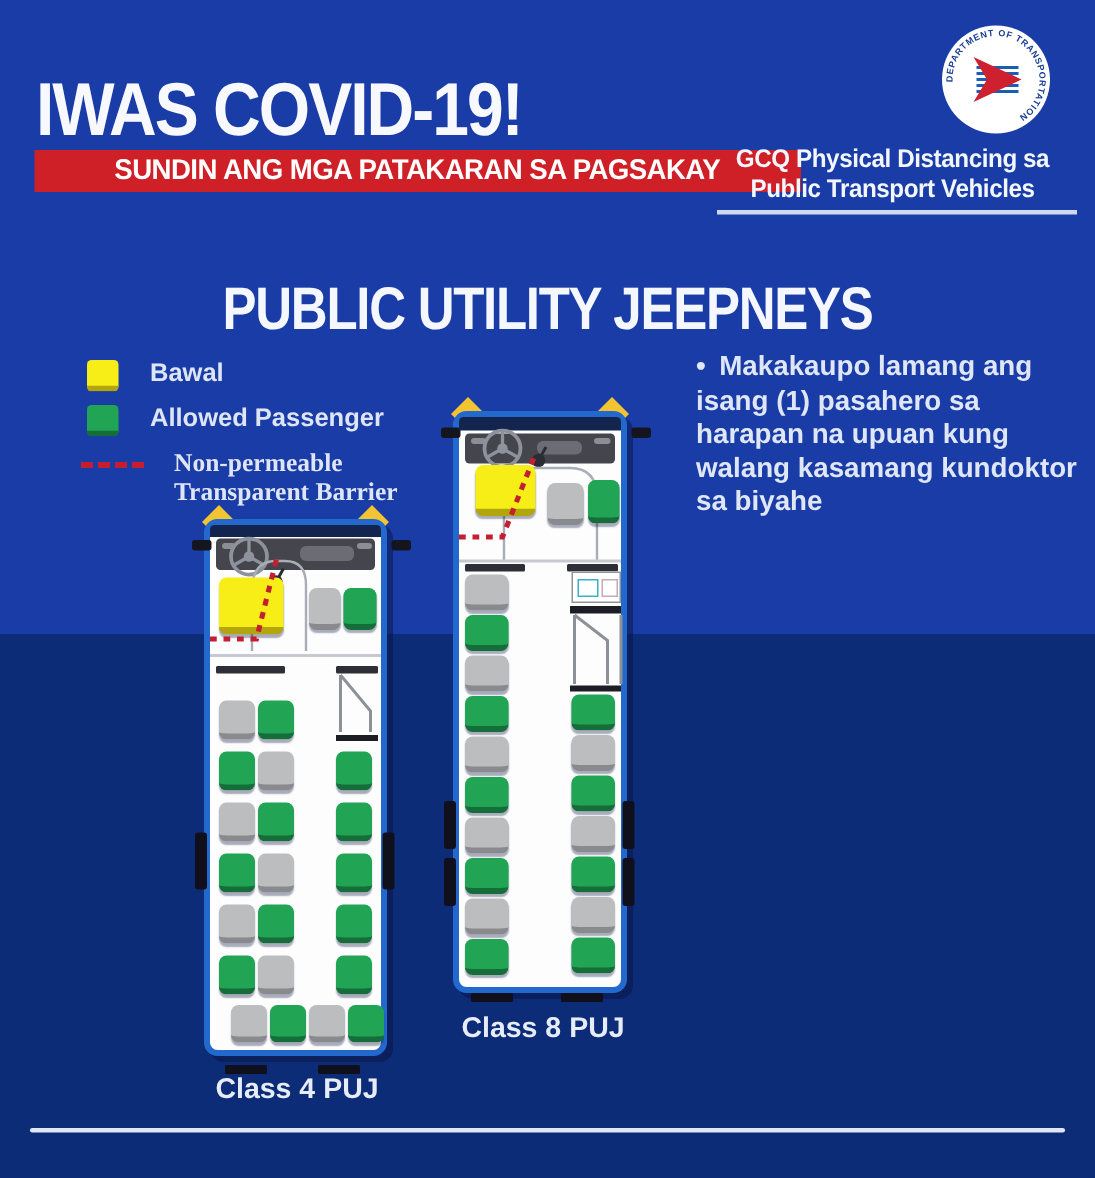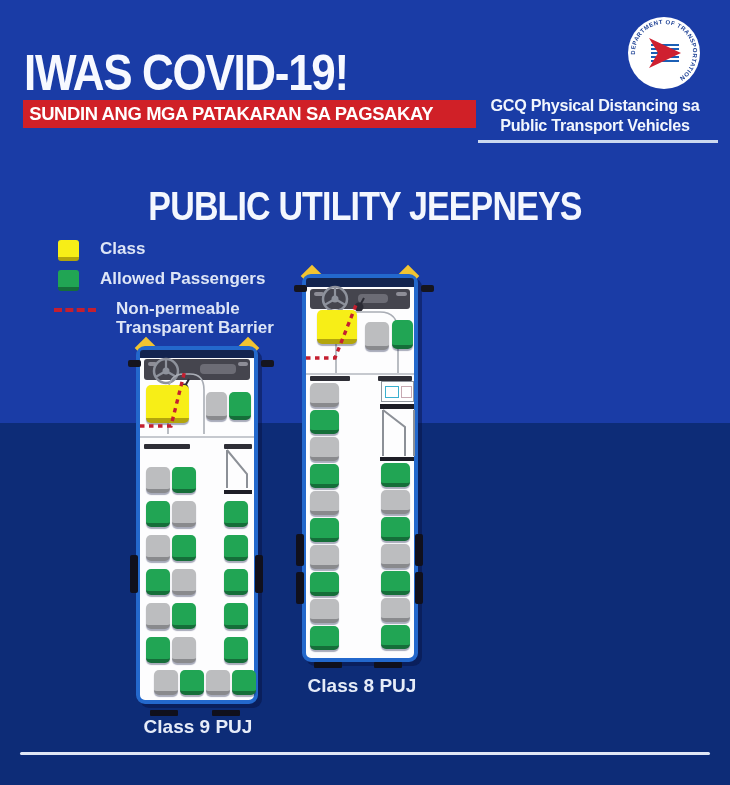--- a/index.html
+++ b/index.html
@@ -8,22 +8,22 @@
     position:relative;width:730px;height:785px;overflow:hidden;
     font-family:"Liberation Sans",sans-serif;
     background:linear-gradient(to bottom,#1a3ca6 0px,#1a3ca6 423px,#0d2c77 423px,#0d2c77 785px);
   }
   .abs{position:absolute;}
   .hdr-title{
     left:24px;top:44px;font-size:50px;font-weight:bold;color:#f7f9ff;
     letter-spacing:-1.5px;transform:scaleX(.88);transform-origin:left top;white-space:nowrap;
   }
   .hdr-redbar{
-    left:23px;top:100px;width:453px;height:28px;background:#d02027;
-    display:flex;align-items:center;
+    left:23px;top:100px;width:511px;height:28px;background:#d02027;
+    display:flex;align-items:center;justify-content:center;
   }
   .hdr-redbar span{
     font-size:19px;font-weight:bold;color:#ffffff;letter-spacing:-0.4px;white-space:nowrap;
     transform:scaleX(.97);
   }
   .gcq{
     left:468px;top:96px;width:254px;text-align:center;color:#f2f6fd;
     font-size:17px;font-weight:bold;line-height:1.18;letter-spacing:-0.3px;transform:scaleX(.95);
   }
   .gcq-underline{left:478px;top:140px;width:240px;height:2.5px;background:#ccd9ef;}
@@ -104,33 +104,34 @@
     <div>GCQ Physical Distancing sa</div>
     <div>Public Transport Vehicles</div>
   </div>
   <div class="abs gcq-underline"></div>
 
   <div class="abs section-title">PUBLIC UTILITY JEEPNEYS</div>
 
   <div class="abs" id="legend" style="left:58px;top:240px;width:250px;">
       <div style="position: relative; display: flex; align-items: flex-start; margin-bottom: 6px; min-height: 24px;">
         <div class="legend-swatch" style="background: rgb(247, 238, 23); border-bottom: 4px solid rgb(179, 165, 12);"></div>
-        <div class=" legend-label" style="margin-left: 21px; width: 176px;">Class</div>
+        <div class=" legend-label" style="margin-left: 21px; width: 176px;">Bawal</div>
       </div>
       <div style="position: relative; display: flex; align-items: flex-start; margin-bottom: 6px; min-height: 24px;">
         <div class="legend-swatch" style="background: rgb(33, 165, 84); border-bottom: 4px solid rgb(21, 110, 57);"></div>
-        <div class=" legend-label" style="margin-left: 21px; width: 176px;">Allowed Passengers</div>
-      </div>
-      <div style="position: relative; display: flex; align-items: flex-start; margin-bottom: 0px; min-height: 24px;">
+        <div class=" legend-label" style="margin-left: 21px; width: 176px;">Allowed Passenger</div>
+      </div>
+      <div style="position: relative; display: flex; align-items: flex-start; margin-bottom: 0px; min-height: 24px; font-family: Liberation Serif, serif;">
         <div class="legend-dash" style="margin: 8px 0px 0px -4px; border-top-color: rgb(196, 31, 48);"></div>
         <div class=" legend-label" style="margin-left: 20px; width: 176px;">Non-permeable Transparent Barrier</div>
       </div>
     </div>
 
   <div class="abs" id="rules">
+      <p class="rule"><span class="dot">•</span>Makakaupo lamang ang isang (1) pasahero sa harapan na upuan kung walang kasamang kundoktor sa biyahe</p>
     </div>
 
   <div class="abs" id="jeep3" style="left:134px;top:338px;width:128px;height:420px;">
       <div class="corner" style="left: 4px; top: 2px; width: 16px; height: 16px;"></div>
       <div class="corner" style="left: 106px; top: 2px; width: 16px; height: 16px;"></div>
       <div class="jeep-body" style="left: 2px; top: 8px; width: 122px; height: 358px;">
         <div class="mirror" style="left: -12px; top: 10px; width: 13px; height: 7px;"></div>
         <div class="mirror" style="left: 121px; top: 10px; width: 13px; height: 7px;"></div>
         <div class="wheel" style="left: -10px; top: 205px; width: 8px; height: 38px;"></div>
         <div class="wheel" style="left: 115px; top: 205px; width: 8px; height: 38px;"></div>
@@ -177,21 +178,21 @@
         <div class="seat seat-gray" style="left: 14px; top: 320px; width: 24px; height: 25px;"></div>
         <div class="seat seat-green" style="left: 40px; top: 320px; width: 24px; height: 25px;"></div>
         <div class="seat seat-gray" style="left: 66px; top: 320px; width: 24px; height: 25px;"></div>
         <div class="seat seat-green" style="left: 92px; top: 320px; width: 24px; height: 25px;"></div>
         <svg width="114" height="350" viewBox="0 0 114 350" style="position: absolute; left: 0px; top: 0px; pointer-events: none; overflow: visible;">
           <polyline points="0,76 31,76 45,20" fill="none" stroke="#c41f30" stroke-width="3.4" stroke-dasharray="4.5 4.5"></polyline>
         </svg>
       </div>
       <div class="foot" style="left: 16px; top: 372px; width: 28px; height: 6px;"></div>
       <div class="foot" style="left: 78px; top: 372px; width: 28px; height: 6px;"></div>
-      <div class="jeep-label" style="top: 378px; left: 0px;">Class 9 PUJ</div>
+      <div class="jeep-label" style="top: 378px; left: 0px;">Class 4 PUJ</div>
     </div>
   <div class="abs" id="jeep2" style="left:300px;top:268px;width:124px;height:445px;">
       <div class="corner" style="left: 4px; top: 0px; width: 16px; height: 16px;"></div>
       <div class="corner" style="left: 100px; top: 0px; width: 16px; height: 16px;"></div>
       <div class="jeep-body" style="left: 2px; top: 6px; width: 116px; height: 388px;">
         <div class="mirror" style="left: -12px; top: 7px; width: 13px; height: 7px;"></div>
         <div class="mirror" style="left: 115px; top: 7px; width: 13px; height: 7px;"></div>
         <div class="wheel" style="left: -10px; top: 256px; width: 8px; height: 32px;"></div>
         <div class="wheel" style="left: 109px; top: 256px; width: 8px; height: 32px;"></div>
         <div class="wheel" style="left: -10px; top: 294px; width: 8px; height: 32px;"></div>

